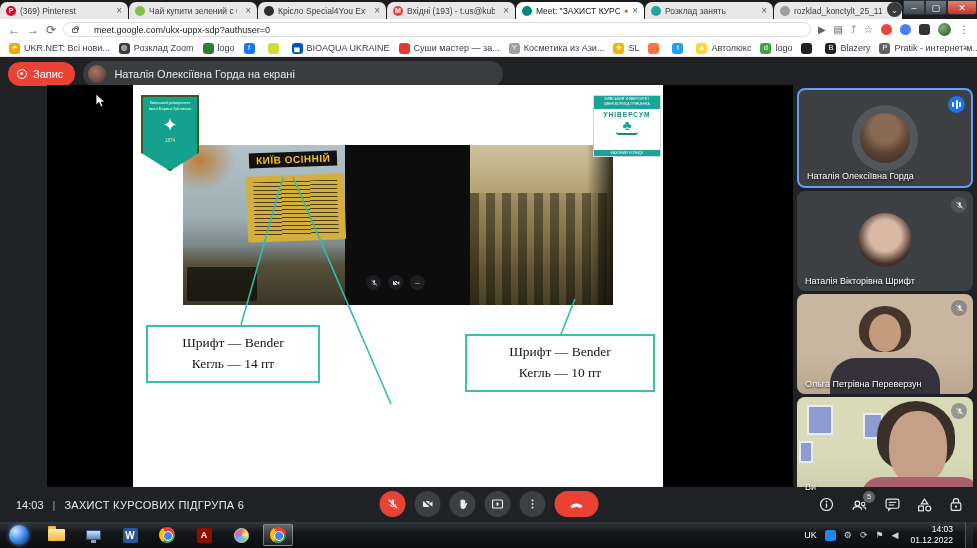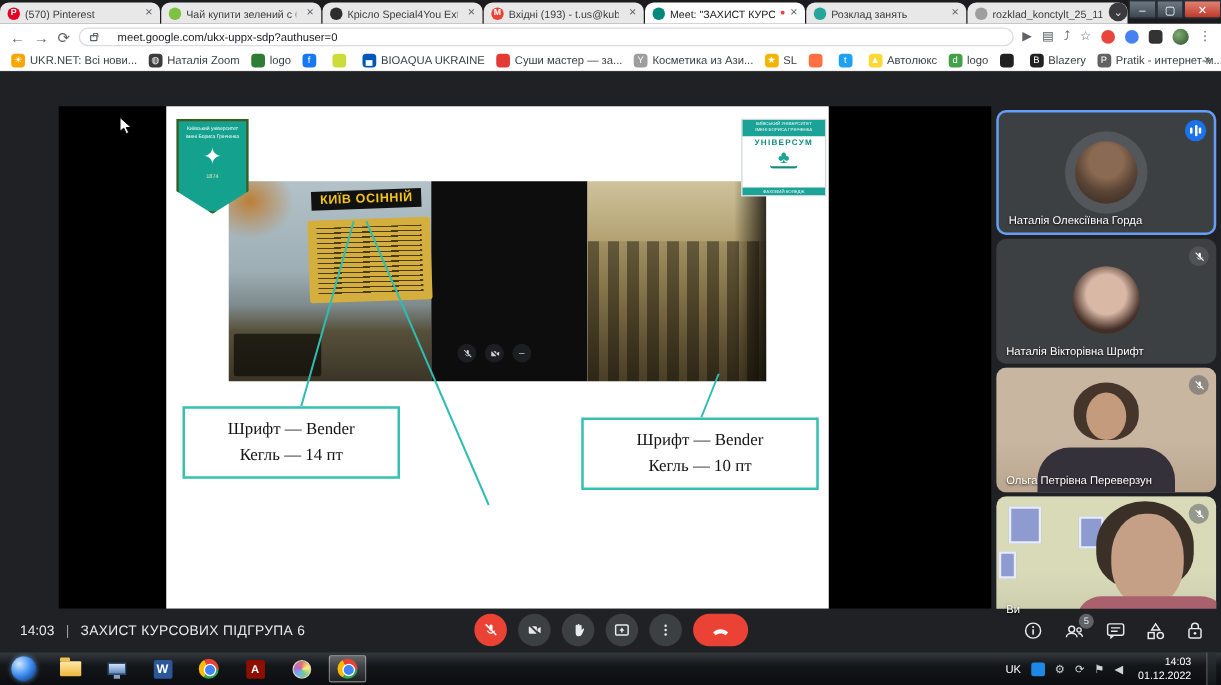--- a/index.html
+++ b/index.html
@@ -150,21 +150,21 @@
   .clock{text-align:right;color:#fff;font-size:8.5px;line-height:1.3;margin:0 4px;}
   .showdesk{width:8px;height:26px;border-left:1px solid #555;background:linear-gradient(180deg,#2c3135,#15181b);}
 </style>
 </head>
 <body>
 
 <div class="tabstrip">
 
     <div class="tab">
       <span class="fav" style="background: rgb(230, 0, 35);">P</span>
-      <span class="tab-title">(570) Pinterest</span>
+      <span class="tab-title">(369) Pinterest</span>
       <span class="tab-dot"></span>
       <span class="tab-close">×</span>
     </div>
 
     <div class="tab">
       <span class="fav" style="background: rgb(126, 194, 67);"></span>
       <span class="tab-title">Чай купити зелений с бергам...</span>
       <span class="tab-dot"></span>
       <span class="tab-close">×</span>
     </div>
@@ -235,21 +235,21 @@
 
 <div class="bookmarks">
 
     <div class="bm">
       <span class="bm-ico" style="background: rgb(247, 166, 0);">☀</span>
       <span>UKR.NET: Всі нови...</span>
     </div>
 
     <div class="bm">
       <span class="bm-ico" style="background: rgb(60, 60, 60);">◍</span>
-      <span>Наталія Zoom</span>
+      <span>Розклад Zoom</span>
     </div>
 
     <div class="bm">
       <span class="bm-ico" style="background: rgb(46, 125, 50);"></span>
       <span>logo</span>
     </div>
 
     <div class="bm">
       <span class="bm-ico" style="background: rgb(24, 119, 242);">f</span>
       <span></span>
@@ -313,20 +313,30 @@
     <div class="bm">
       <span class="bm-ico" style="background: rgb(97, 97, 97);">P</span>
       <span>Pratik - интернет-м...</span>
     </div>
 
   </div>
 <span class="bm-more" style="position:absolute;top:42px;right:8px;">»</span>
 
 <div class="meet">
 
+  <div class="meet-topbar">
+    <div class="record-pill">
+      <span class="rec-ic"></span>
+      <span>Запис</span>
+    </div>
+    <div class="presenter-pill">
+      <span class="presenter-avatar"></span>
+      <span>Наталія Олексіївна Горда на екрані</span>
+    </div>
+  </div>
 
   <div class="stage">
     <svg class="cursor" width="11" height="15" viewBox="0 0 11 15">
       <polygon points="1,1 1,12 4,9.5 6,14 8,13 6,9 10,9" fill="#fff" stroke="#000" stroke-width="0.8"></polygon>
     </svg>
 
     <div class="slide">
 
       <div class="uni-logo">
         <span class="uni-line">Київський університет</span>

